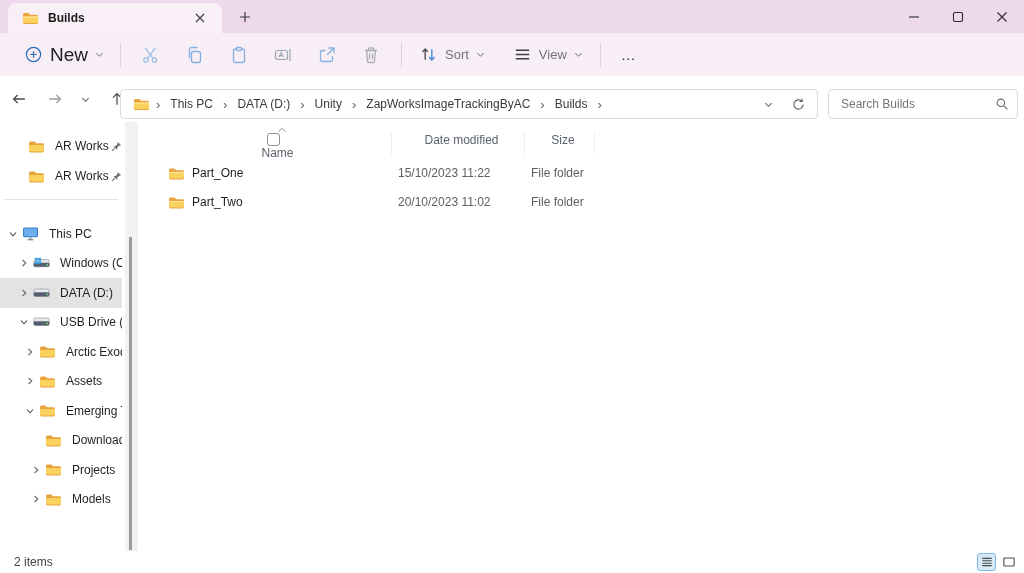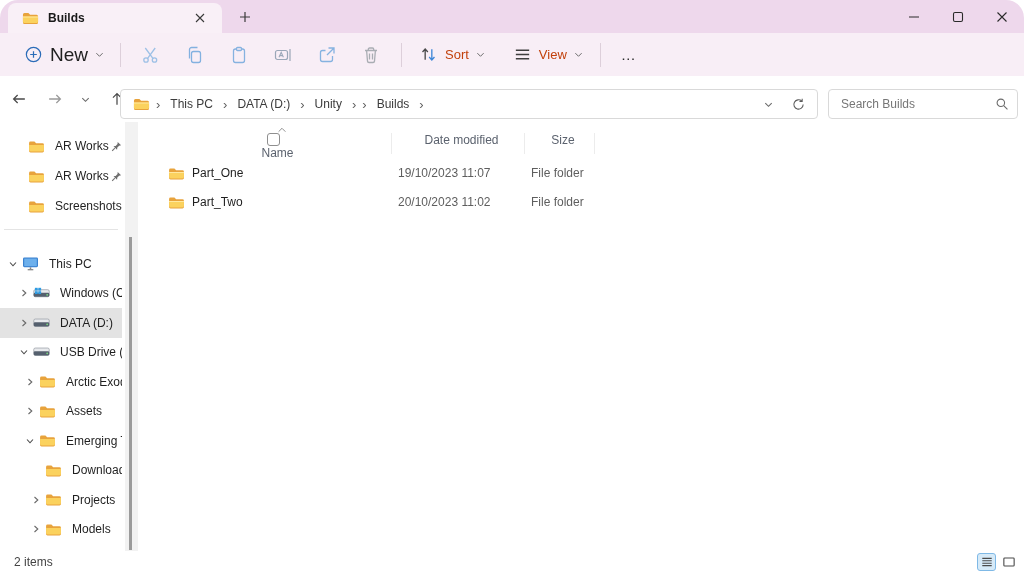--- a/index.html
+++ b/index.html
@@ -1,37 +1,37 @@
 <!DOCTYPE html>
 <html><head>
 <meta charset="utf-8">
 <style>
   * { margin:0; padding:0; box-sizing:border-box; }
   html,body { width:1024px; height:573px; }
   body { font-family:"Liberation Sans","DejaVu Sans",sans-serif; font-size:12px; color:#1f1f1f; background:#fff; }
-  .window { position:relative; width:1024px; height:573px; overflow:hidden; background:#fff;border-radius:18px; }
+  .window { position:relative; width:1024px; height:573px; overflow:hidden; background:#fff; }
 
   
   .titlebar { position:absolute; left:0; top:0; width:1024px; height:33px; background:#eed8ec; }
   .tab { position:absolute; left:8px; top:3px; width:214px; height:30px; background:#f9f0f7; border-radius:8px 8px 0 0; display:flex; align-items:center; padding:0 10px 0 14px; }
   .tab .ticon { width:17px; height:14px; margin-right:9px; flex:0 0 auto; }
   .tab-label { font-weight:bold; font-size:12px; color:#1a1a1a; flex:1; }
   .tab-close { width:24px; height:20px; display:flex; align-items:center; justify-content:center; border-radius:4px; cursor:default; }
   .newtab-btn { position:absolute; left:232px; top:7px; width:26px; height:20px; display:flex; align-items:center; justify-content:center; }
   .win-controls { position:absolute; right:0; top:0; height:33px; display:flex; }
   .win-btn { width:44px; height:33px; display:flex; align-items:center; justify-content:center; }
 
   
   .toolbar { position:absolute; left:0; top:33px; width:1024px; height:43px; background:#f8eef6; display:flex; align-items:center; padding-left:16px; }
   .tb-new { display:flex; align-items:center; gap:7px; padding:6px 8px; border-radius:4px; }
   .tb-new-label { font-size:19px; color:#1f1f1f; }
   .tb-sep { width:1px; height:24px; background:#ddcfda; margin:0 8px; }
   .tb-ico { width:44px; height:32px; display:flex; align-items:center; justify-content:center; border-radius:4px; }
   .tb-group { display:flex; align-items:center; gap:7px; padding:6px 9px; border-radius:4px; }
-  .tb-group span.lbl { font-size:13px; color:#c2410c; }
+  .tb-group span.lbl { font-size:13px; color:#737373; }
   .tb-more { font-size:15px; letter-spacing:1px; color:#2a2a2a; padding:2px 12px; }
 
   
   .navrow { position:absolute; left:0; top:76px; width:1024px; height:46px; background:#fff; display:flex; align-items:center; }
   .nav-btn { width:28px; height:28px; display:flex; align-items:center; justify-content:center; margin-left:5px; border-radius:4px; }
   .addressbar { position:absolute; left:120px; top:13px; width:698px; height:30px; border:1px solid #d9d9d9; border-radius:4px; background:#fff; display:flex; align-items:center; padding:0 6px 0 12px; }
   .crumbs { display:flex; align-items:center; gap:2px; flex:1; overflow:hidden; white-space:nowrap; }
   .crumb { padding:3px 6px; border-radius:3px; color:#3b3b3b; font-size:12px; }
   .crumb-sep { color:#5f5f5f; font-size:13px; padding:0 2px; }
   .addr-actions { display:flex; align-items:center; gap:4px; }
@@ -236,20 +236,21 @@
           </svg>
       </span>
       <div class="crumbs">
         <span class="crumb-sep">›</span>
         <span class="crumb">This PC</span>
         <span class="crumb-sep">›</span>
         <span class="crumb">DATA (D:)</span>
         <span class="crumb-sep">›</span>
         <span class="crumb">Unity</span>
         <span class="crumb-sep">›</span>
+        <span class="crumb">ZapWorksImageTrackingByAC</span>
         <span class="crumb-sep">›</span>
         <span class="crumb">Builds</span>
         <span class="crumb-sep">›</span>
       </div>
       <div class="addr-actions">
         <span class="addr-btn">
           <svg viewBox="0 0 12 12" width="11" height="11" fill="none" stroke="#6a6a6a" stroke-width="1.2">
               <path d="M2.5 4.5 6 8l3.5-3.5"></path>
             </svg>
         </span>
@@ -302,29 +303,20 @@
             </span>
           <span class="lbl">AR Workshop</span>
           <span class="pin">
               <svg viewBox="0 0 12 12" width="11" height="11">
                 <path d="M7.3 1 11 4.7l-2.1.5-2 2-.3 2.4L2.7 5.7l2.4-.3 2-2Z" fill="#6f6f6f"></path>
                 <path d="M1.3 10.7 4.2 7.8" stroke="#6f6f6f" stroke-width="1.2"></path>
               </svg>
             </span>
         </div>
 
-        <div class="srow pinned-row">
-          <span class="ic">
-              <svg viewBox="0 0 18 14" width="17" height="13">
-                <path d="M1 3.2a1.6 1.6 0 0 1 1.6-1.6h4.2l1.8 2h6.8a1.6 1.6 0 0 1 1.6 1.6v6.6a1.6 1.6 0 0 1-1.6 1.6H2.6A1.6 1.6 0 0 1 1 11.8Z" fill="#e8a33c"></path>
-                <path d="M1 5.4h16v5.4a1.6 1.6 0 0 1-1.6 1.6H2.6A1.6 1.6 0 0 1 1 10.8Z" fill="#fbd25e"></path>
-              </svg>
-            </span>
-          <span class="lbl">Screenshots</span>
-        </div>
 
         <div class="side-divider"></div>
 
         <div class="srow lv0">
           <span class="exp">
               <svg viewBox="0 0 10 10" width="10" height="10" fill="none" stroke="#4a4a4a" stroke-width="1.1">
                 <path d="M2 3.5 5 6.8l3-3.3"></path>
               </svg>
             </span>
           <span class="ic">
@@ -512,21 +504,21 @@
         <div class="f-name">
           <span class="fic">
               <svg viewBox="0 0 18 14" width="17" height="13">
                 <path d="M1 3.2a1.6 1.6 0 0 1 1.6-1.6h4.2l1.8 2h6.8a1.6 1.6 0 0 1 1.6 1.6v6.6a1.6 1.6 0 0 1-1.6 1.6H2.6A1.6 1.6 0 0 1 1 11.8Z" fill="#e8a33c"></path>
                 <path d="M1 5.4h16v5.4a1.6 1.6 0 0 1-1.6 1.6H2.6A1.6 1.6 0 0 1 1 10.8Z" fill="#fbd25e"></path>
                 <path d="M1 5.4h16v1.1H1Z" fill="#ffe9a0"></path>
               </svg>
             </span>
           <span class="nm">Part_One</span>
         </div>
-        <div class="f-date">19/10/2023 11:07</div>
+        <div class="f-date">15/10/2023 11:22</div>
         <div class="f-type">File folder</div>
         <div class="f-size"></div>
       </div>
 
       <div class="frow" style="top:66px;">
         <div class="f-name">
           <span class="fic">
               <svg viewBox="0 0 18 14" width="17" height="13">
                 <path d="M1 3.2a1.6 1.6 0 0 1 1.6-1.6h4.2l1.8 2h6.8a1.6 1.6 0 0 1 1.6 1.6v6.6a1.6 1.6 0 0 1-1.6 1.6H2.6A1.6 1.6 0 0 1 1 11.8Z" fill="#e8a33c"></path>
                 <path d="M1 5.4h16v5.4a1.6 1.6 0 0 1-1.6 1.6H2.6A1.6 1.6 0 0 1 1 10.8Z" fill="#fbd25e"></path>

